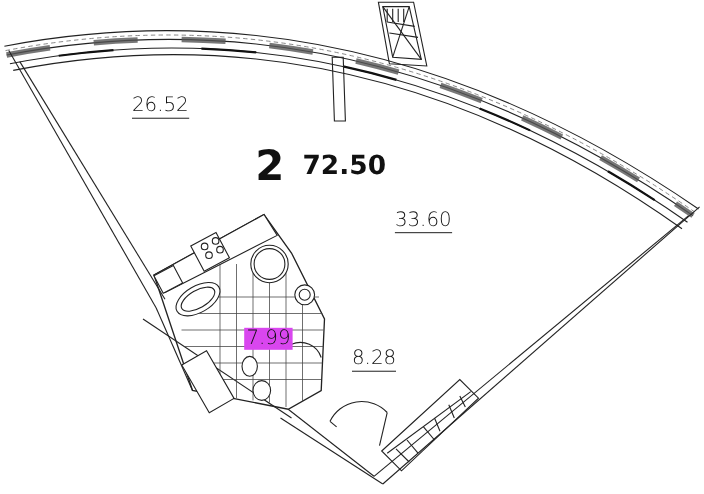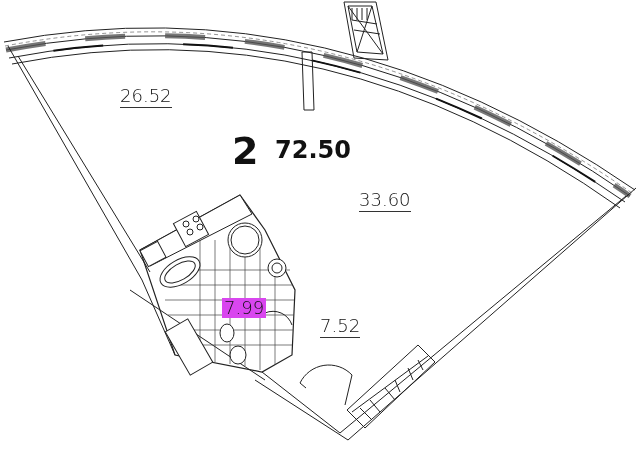--- a/index.html
+++ b/index.html
@@ -122,13 +122,13 @@
       <line x1="418" y1="360" x2="423" y2="370"></line>
     </g>
   </g>
 </svg>
 
 <div class="lbl room-area" style="left:120px; top:86px;">26.52</div>
 <div class="lbl rooms-count" style="left:232px; top:131px;">2</div>
 <div class="lbl total-area" style="left:275px; top:136px;">72.50</div>
 <div class="lbl room-area" style="left:341px; top:190px;margin-left:18px;">33.60</div>
 <div class="lbl room-area" style="left:222px; top:298px; border-bottom:none; background:#d946ef; padding:0 2px;">7.99</div>
-<div class="lbl room-area" style="left:320px; top:316px;">7.52</div>
+<div class="lbl room-area" style="left:320px; top:316px;">8.28</div>
 
 </body></html>

